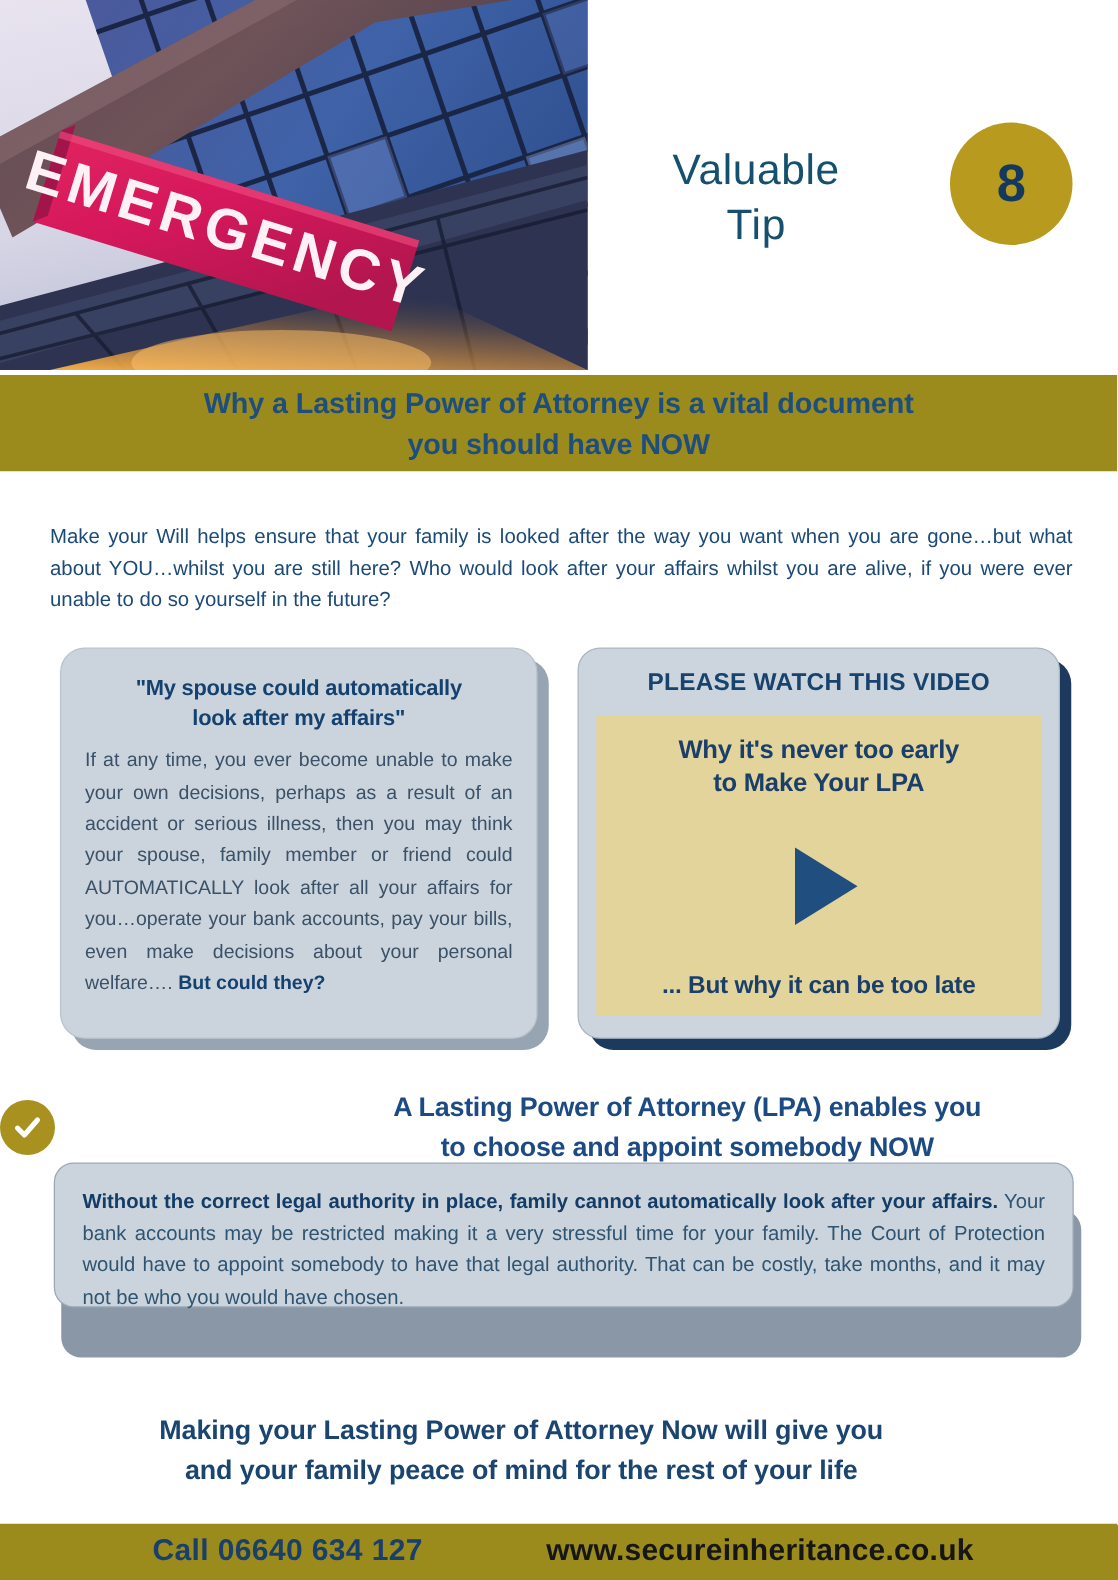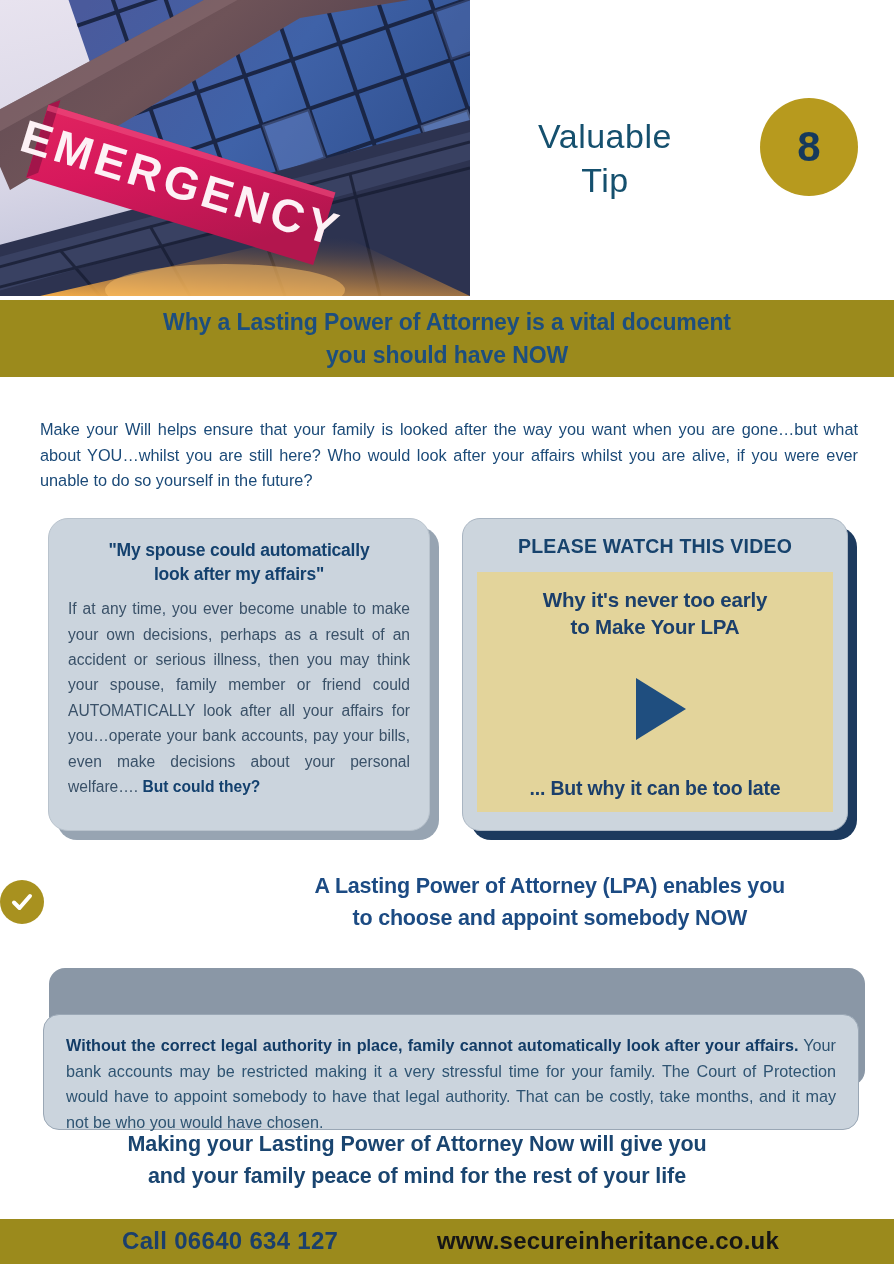--- a/index.html
+++ b/index.html
@@ -230,21 +230,21 @@
   
   .warn-shadow {
     position: absolute;
     left: 49px; top: 968px;
     width: 816px; height: 118px;
     border-radius: 16px;
     background: #8a97a6;
   }
   .warn-card {
     position: absolute;
-    left: 43px; top: 1014px;
+    left: 43px; top: 930px;
     width: 816px; height: 116px;
     border-radius: 16px;
     background: #cbd4dd;
     border: 1px solid #9aa7b5;
     padding: 18px 22px;
   }
   .warn-text {
     font-size: 16.2px;
     line-height: 1.58;
     color: #2f5472;

